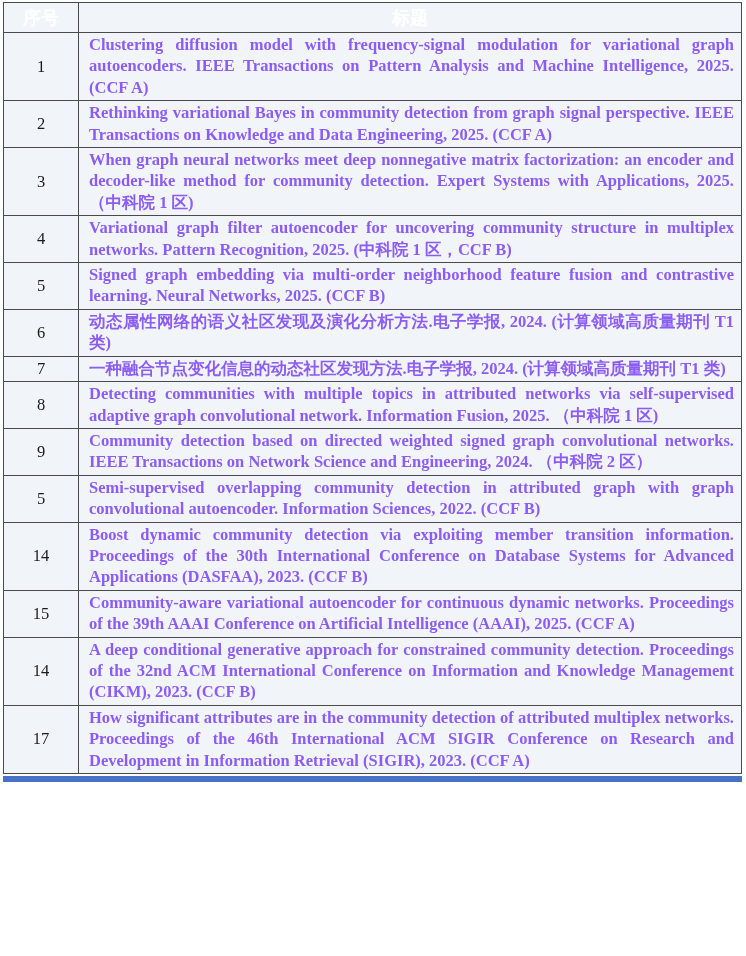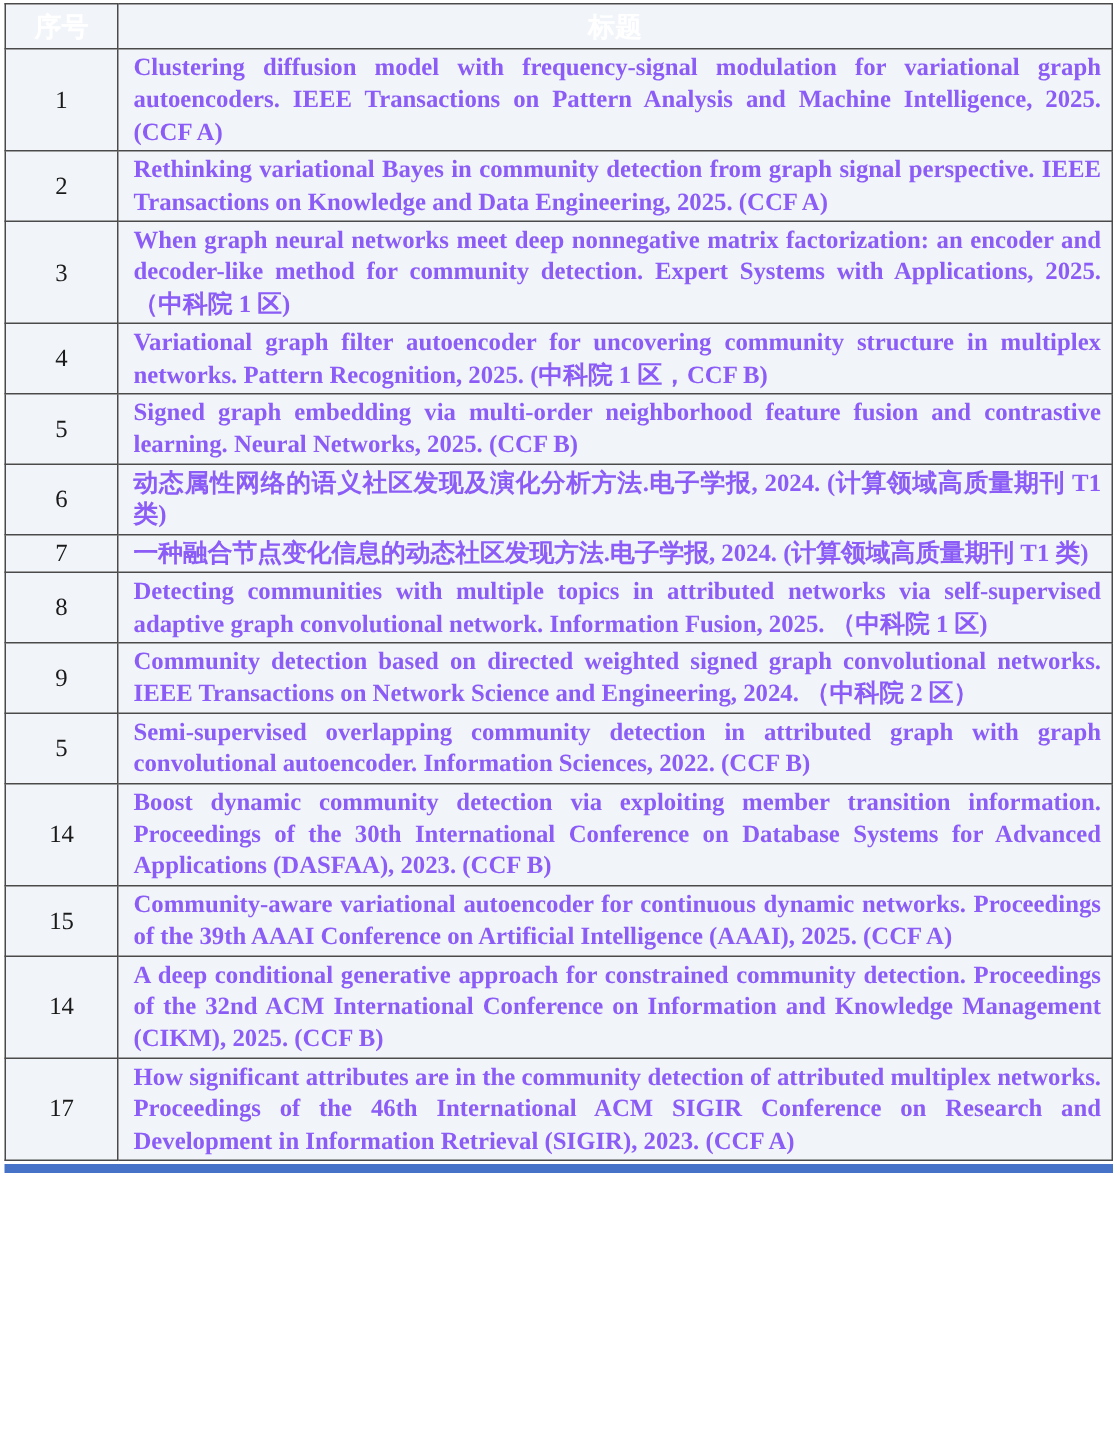--- a/index.html
+++ b/index.html
@@ -117,21 +117,21 @@
       <tr>
         <td class="idx">14</td>
         <td class="title">Boost dynamic community detection via exploiting member transition information. Proceedings of the 30th International Conference on Database Systems for Advanced Applications (DASFAA), 2023. (CCF B)</td>
       </tr>
       <tr>
         <td class="idx">15</td>
         <td class="title">Community-aware variational autoencoder for continuous dynamic networks. Proceedings of the 39th AAAI Conference on Artificial Intelligence (AAAI), 2025. (CCF A)</td>
       </tr>
       <tr>
         <td class="idx">14</td>
-        <td class="title">A deep conditional generative approach for constrained community detection. Proceedings of the 32nd ACM International Conference on Information and Knowledge Management (CIKM), 2025. (CCF B)</td>
+        <td class="title">A deep conditional generative approach for constrained community detection. Proceedings of the 32nd ACM International Conference on Information and Knowledge Management (CIKM), 2023. (CCF B)</td>
       </tr>
       <tr>
         <td class="idx">17</td>
         <td class="title">How significant attributes are in the community detection of attributed multiplex networks. Proceedings of the 46th International ACM SIGIR Conference on Research and Development in Information Retrieval (SIGIR), 2023. (CCF A)</td>
       </tr>
     </tbody>
   </table>
   <div class="next-header-strip"></div>
 </div>
 

